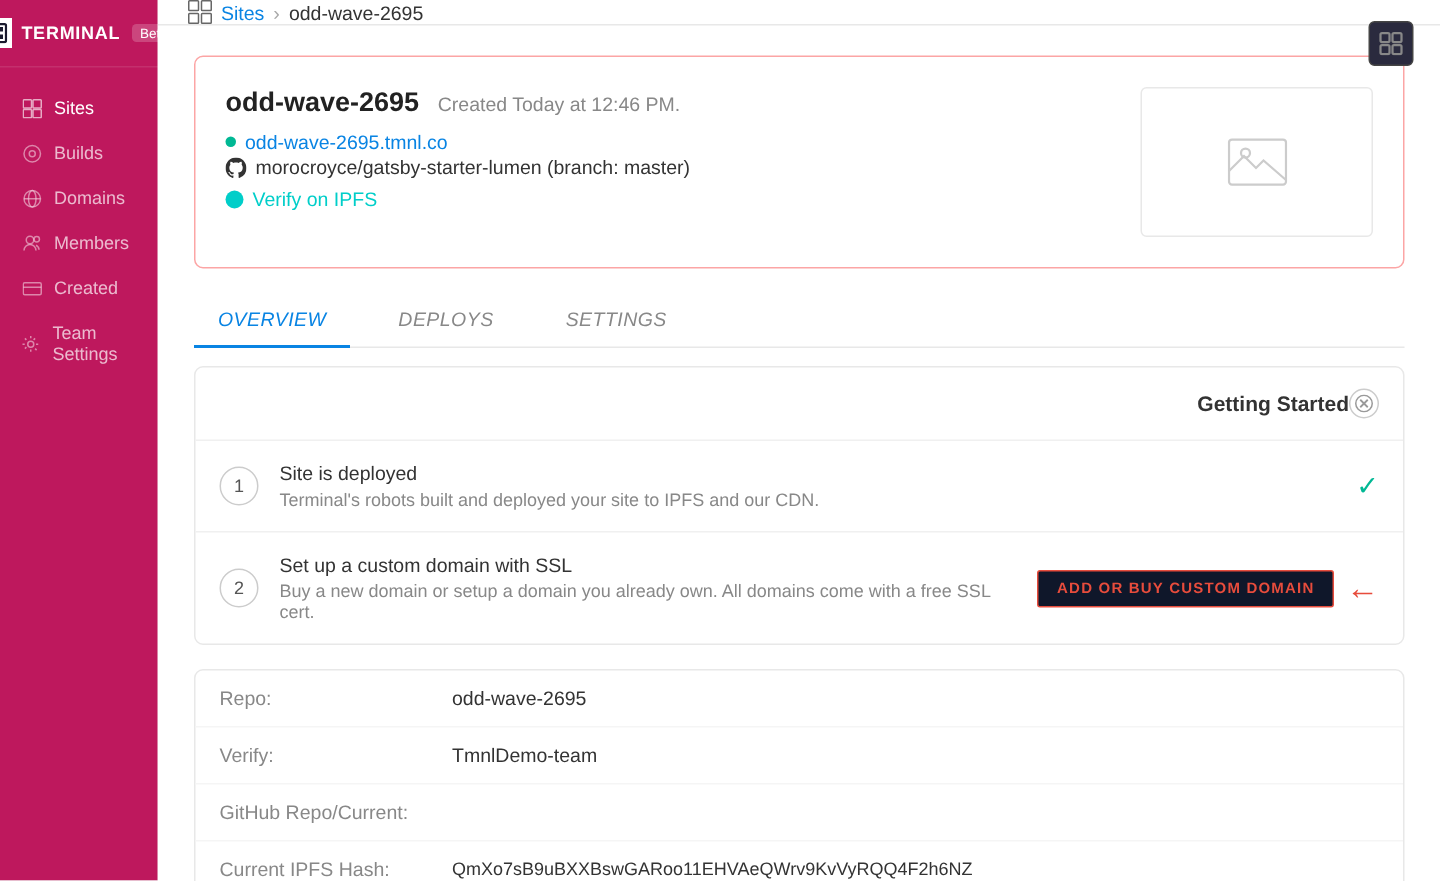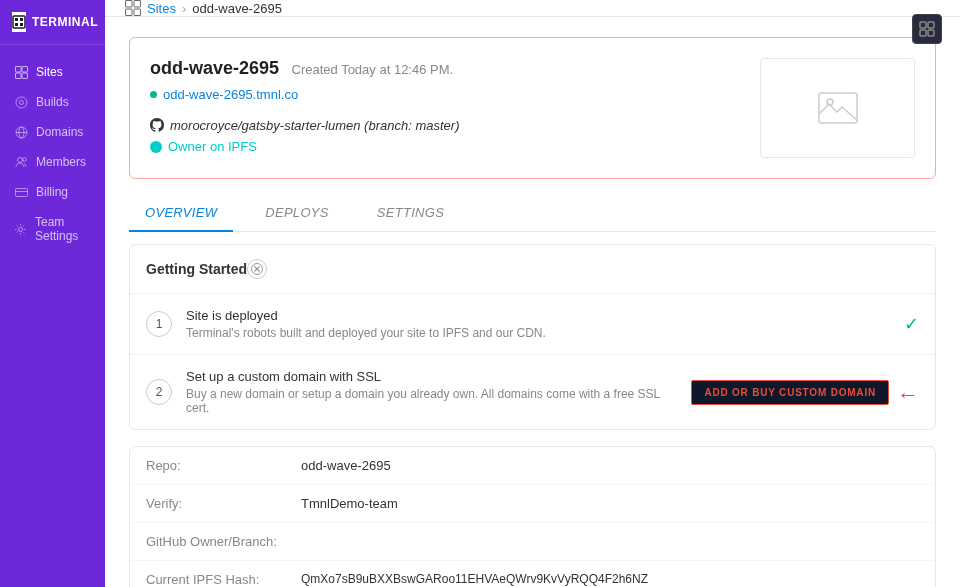--- a/index.html
+++ b/index.html
@@ -1,26 +1,27 @@
 <!DOCTYPE html>
 <html><head>
   <meta charset="utf-8">
   <style>
     * { box-sizing: border-box; margin: 0; padding: 0; }
     body { font-family: -apple-system, BlinkMacSystemFont, 'Segoe UI', sans-serif; background: #f5f5f5; display: flex; height: 587px; overflow: hidden; }
 
     
     .sidebar {
       width: 105px;
-      background: #6d28d9;
+      background: #be185d;
       display: flex;
       flex-direction: column;
       padding: 0;
       flex-shrink: 0;
       height: 587px;
+      align-items: center;
     }
     .sidebar-header {
       display: flex;
       align-items: center;
       padding: 12px 12px;
       gap: 6px;
       border-bottom: 1px solid rgba(255,255,255,0.1);
     }
     .sidebar-logo {
       width: 20px;
@@ -158,23 +159,23 @@
       background: #00b894;
       border-radius: 50%;
     }
     .site-url a {
       color: #0984e3;
       text-decoration: none;
       font-size: 13px;
     }
     .github-row {
       display: flex;
+      align-items: center;
       gap: 6px;
-      margin-top: 16px;
-      font-style: italic;
+      margin-top: 2px;
     }
     .github-row a {
       color: #333;
       text-decoration: none;
       font-size: 13px;
     }
     .ipfs-row {
       display: flex;
       align-items: center;
       gap: 6px;
@@ -223,21 +224,21 @@
     
     .getting-started-card {
       background: white;
       border: 1px solid #e8e8e8;
       border-radius: 6px;
       margin-bottom: 16px;
       overflow: hidden;
     }
     .gs-header {
       display: flex;
-      justify-content: flex-start;
+      justify-content: flex-end;
       align-items: center;
       padding: 14px 16px;
       border-bottom: 1px solid #f0f0f0;
     }
     .gs-title {
       font-size: 14px;
       font-weight: 600;
       color: #333;
     }
     .gs-close {
@@ -383,21 +384,21 @@
       </span>
       <span>Members</span>
     </div>
     <div class="sidebar-item">
       <span class="sidebar-item-icon">
         <svg width="13" height="13" viewBox="0 0 13 13" fill="none">
           <rect x="0.5" y="2.5" width="12" height="8" rx="1" stroke="rgba(255,255,255,0.6)" stroke-width="1"></rect>
           <line x1="0.5" y1="5.5" x2="12.5" y2="5.5" stroke="rgba(255,255,255,0.6)" stroke-width="1"></line>
         </svg>
       </span>
-      <span>Billing</span>
+      <span>Created</span>
     </div>
     <div class="sidebar-item">
       <span class="sidebar-item-icon">
         <svg width="13" height="13" viewBox="0 0 13 13" fill="none">
           <circle cx="6.5" cy="6.5" r="2" stroke="rgba(255,255,255,0.6)" stroke-width="1"></circle>
           <path d="M6.5 1v1.5M6.5 10v1.5M1 6.5h1.5M10 6.5h1.5M2.6 2.6l1 1M9.4 9.4l1 1M9.4 2.6l-1 1M2.6 9.4l1-1" stroke="rgba(255,255,255,0.6)" stroke-width="1"></path>
         </svg>
       </span>
       <span>Team Settings</span>
     </div>
@@ -444,21 +445,21 @@
           <a href="#">odd-wave-2695.tmnl.co</a>
         </div>
         <div class="github-row">
           <svg width="14" height="14" viewBox="0 0 16 16" fill="#333">
             <path d="M8 0C3.58 0 0 3.58 0 8c0 3.54 2.29 6.53 5.47 7.59.4.07.55-.17.55-.38 0-.19-.01-.82-.01-1.49-2.01.37-2.53-.49-2.69-.94-.09-.23-.48-.94-.82-1.13-.28-.15-.68-.52-.01-.53.63-.01 1.08.58 1.23.82.72 1.21 1.87.87 2.33.66.07-.52.28-.87.51-1.07-1.78-.2-3.64-.89-3.64-3.95 0-.87.31-1.59.82-2.15-.08-.2-.36-1.02.08-2.12 0 0 .67-.21 2.2.82.64-.18 1.32-.27 2-.27.68 0 1.36.09 2 .27 1.53-1.04 2.2-.82 2.2-.82.44 1.1.16 1.92.08 2.12.51.56.82 1.27.82 2.15 0 3.07-1.87 3.75-3.65 3.95.29.25.54.73.54 1.48 0 1.07-.01 1.93-.01 2.2 0 .21.15.46.55.38A8.013 8.013 0 0 0 16 8c0-4.42-3.58-8-8-8z"></path>
           </svg>
           <a href="#" style="color:#333;text-decoration:none;font-size:13px;">morocroyce/gatsby-starter-lumen (branch: master)</a>
         </div>
         <div class="ipfs-row">
           <span style="width:12px;height:12px;background:#00cec9;border-radius:50%;display:inline-block;"></span>
-          <a href="#" style="color:#00cec9;text-decoration:none;font-size:13px;">Owner on IPFS</a>
+          <a href="#" style="color:#00cec9;text-decoration:none;font-size:13px;">Verify on IPFS</a>
         </div>
       </div>
       <div class="preview-box">
         <svg width="40" height="32" viewBox="0 0 40 32" fill="none">
           <rect x="1" y="1" width="38" height="30" rx="2" stroke="#ccc" stroke-width="1.5"></rect>
           <path d="M1 22l10-10 8 8 5-5 15 13" stroke="#ccc" stroke-width="1.5"></path>
           <circle cx="12" cy="10" r="3" stroke="#ccc" stroke-width="1.5"></circle>
         </svg>
       </div>
     </div>
@@ -510,21 +511,21 @@
     <div class="info-card">
       <div class="info-row">
         <span class="info-label">Repo:</span>
         <span class="info-value">odd-wave-2695</span>
       </div>
       <div class="info-row">
         <span class="info-label">Verify:</span>
         <span class="info-value">TmnlDemo-team</span>
       </div>
       <div class="info-row">
-        <span class="info-label">GitHub Owner/Branch:</span>
+        <span class="info-label">GitHub Repo/Current:</span>
       </div>
       <div class="info-row">
         <span class="info-label">Current IPFS Hash:</span>
         <span class="info-value" style="font-size:12px;word-break:break-all;">QmXo7sB9uBXXBswGARoo11EHVAeQWrv9KvVyRQQ4F2h6NZ</span>
       </div>
 
     </div>
 
   </div>
 </div>

